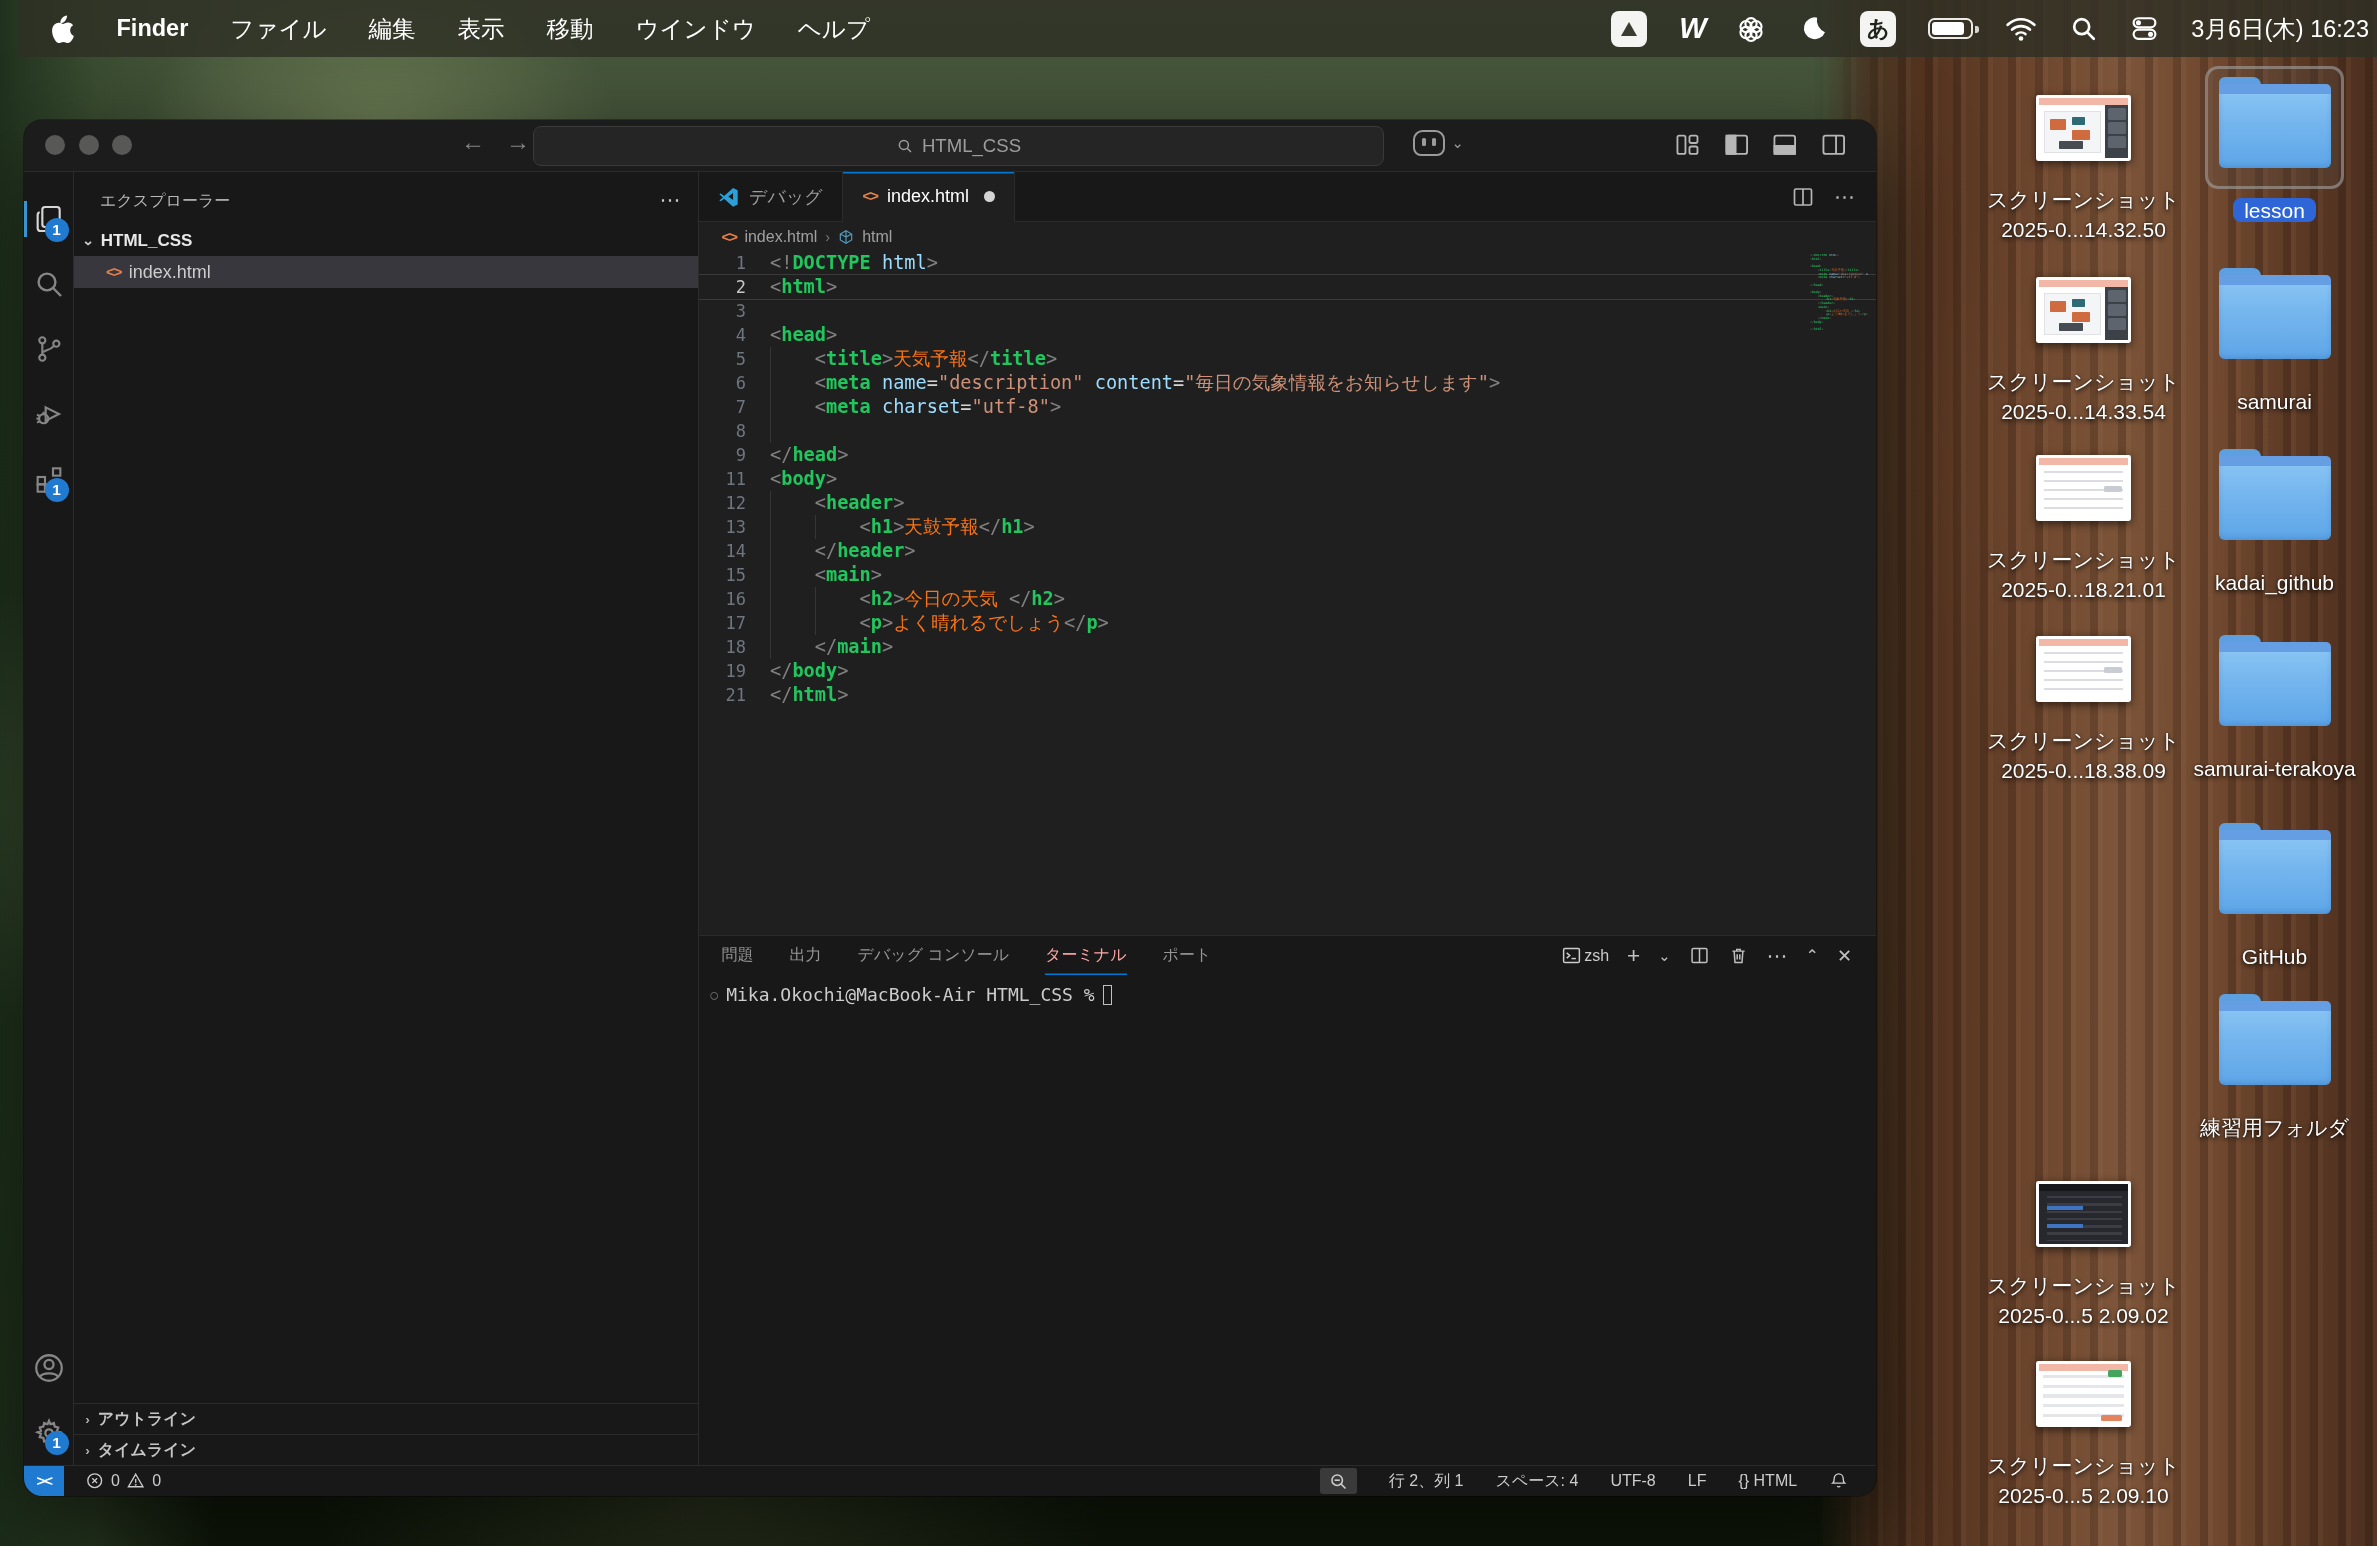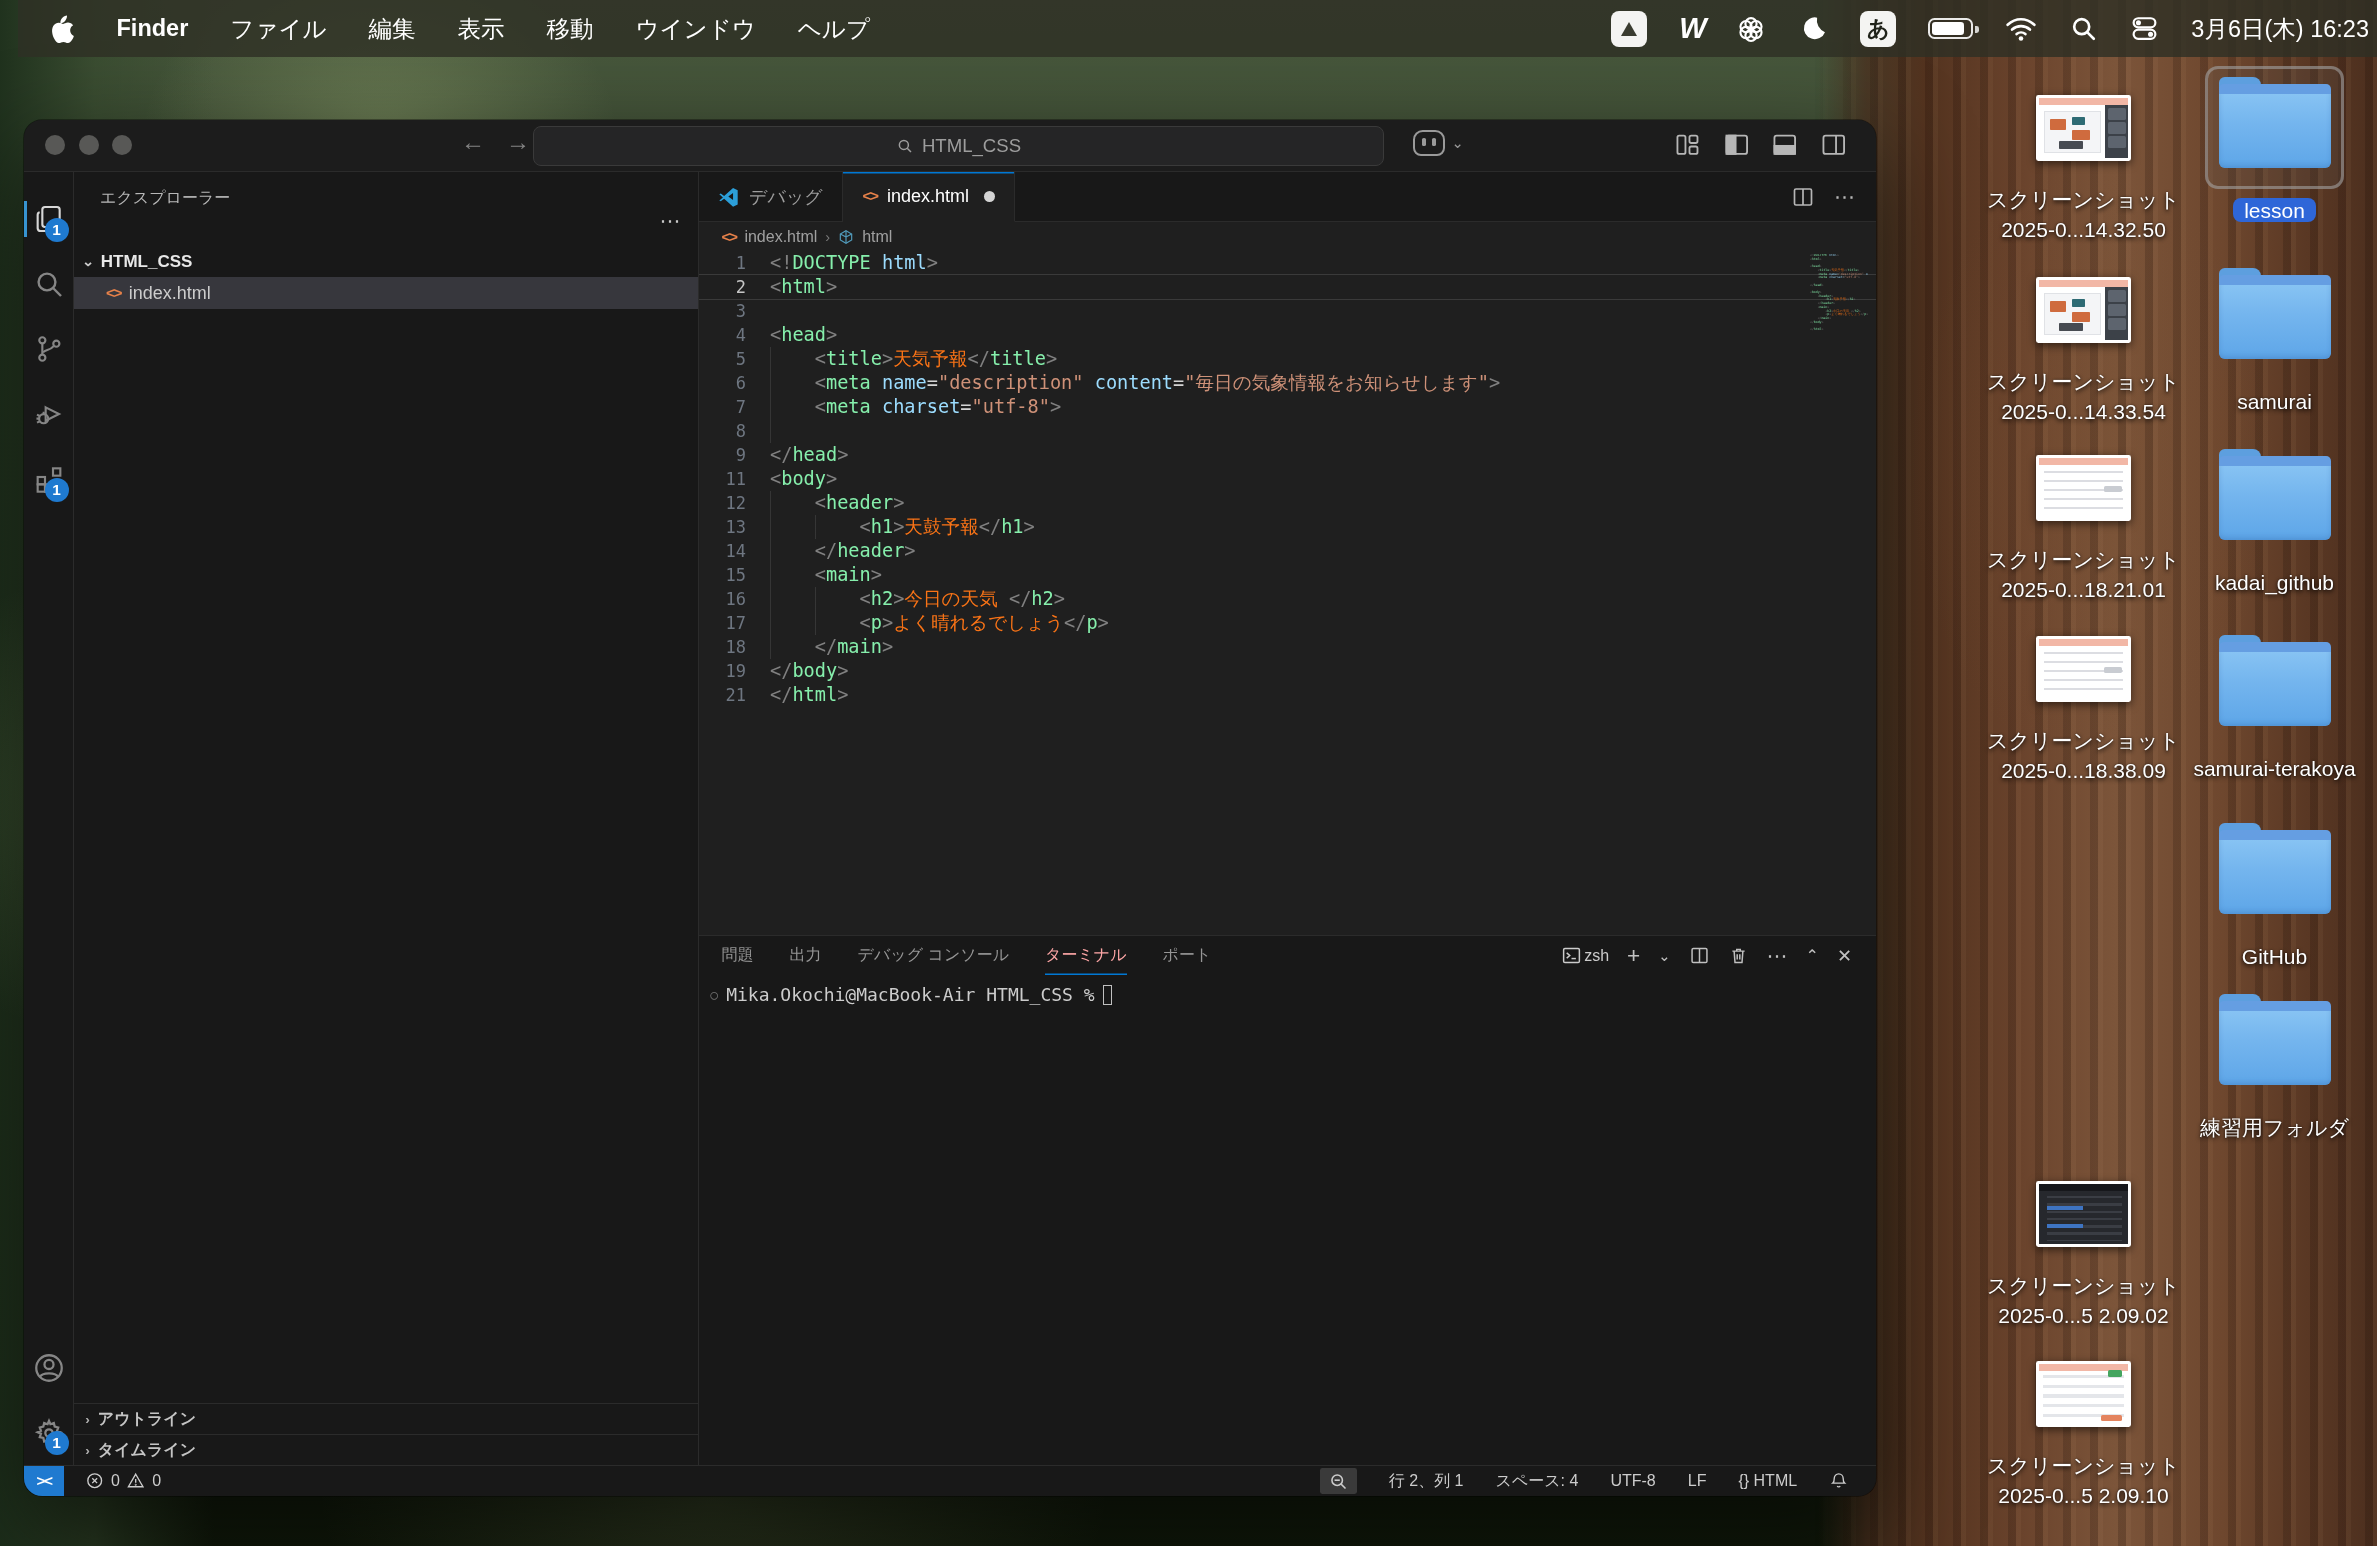--- a/index.html
+++ b/index.html
@@ -103,21 +103,21 @@
   
   .activitybar { background:#181818; border-right:0.8px solid #2b2b2b; display:flex; flex-direction:column; align-items:center; padding-top:14.6px; }
   .ab-icon { position:relative; width:50px; height:65px; display:flex; align-items:center; justify-content:center; }
   .ab-icon.active::before { content:""; position:absolute; left:0; top:14.6px; bottom:14.6px; width:3.2px; background:#3794d1; }
   .badge { position:absolute; right:4.9px; bottom:9.7px; min-width:24px; height:24px; border-radius:12px; background:#1f7ad0; color:#fff;
     font-size:15.4px; display:flex; align-items:center; justify-content:center; font-weight:bold; }
   .ab-spacer { flex:1; }
 
   
   .sidebar { background:#181818; border-right:0.8px solid #2b2b2b; display:flex; flex-direction:column; font-size:18px; min-height:0; }
-  .sb-header { display:flex; align-items:flex-start; padding:16px 16px 13px 26px; color:#b8b8b8; font-size:16px;flex-direction:column; }
+  .sb-header { display:flex; align-items:flex-end; padding:16px 16px 13px 26px; color:#b8b8b8; font-size:16px; }
   .sb-more { margin-left:auto; color:#c8c8c8; font-size:21px; letter-spacing:1.6px; }
   .sb-root { display:flex; align-items:center; gap:6.5px; height:31px; padding-left:8px; color:#e8e8e8; font-weight:bold; font-size:17px; }
   .sb-chev { font-size:14.6px; color:#cccccc; transform:scaleY(.9); }
   .sb-file { display:flex; align-items:center; gap:8px; height:32px; padding-left:32px; color:#cccccc; }
   .sb-file.selected { background:#37373d; }
   .code-glyph { color:#e8824a; font-weight:bold; font-size:15.4px; letter-spacing:-1.6px; }
   .sb-bottom { margin-top:auto; }
   .sb-section { display:flex; align-items:center; gap:8px; height:31px; padding-left:11.3px; border-top:0.8px solid #2b2b2b;
     color:#c5c5c5; font-weight:bold; font-size:16px; }
   .sb-section .chev { font-size:13.7px; color:#b0b0b0; }
@@ -132,21 +132,21 @@
   .tabs-actions { margin-left:auto; display:flex; align-items:center; gap:19.4px; padding-right:21px; color:#b6b6b6; }
   .breadcrumbs { height:29px; display:flex; align-items:center; gap:8px; padding-left:22.6px; color:#a0a0a0; font-size:16px; background:#1f1f1f; }
   .bc-sep { color:#7a7a7a; font-size:14.6px; }
 
   
   .codearea { position:relative; flex:1; min-height:0; overflow:hidden; font-family:"DejaVu Sans Mono", monospace; }
   .code-line { display:flex; height:24px; line-height:24px; font-size:18.6px; white-space:pre; position:relative; }
   .code-line .num { width:71px; text-align:right; padding-right:24px; color:#6e7681; font-size:17px; flex:none; }
   .code-line.current { outline:0.8px solid #3a3a3a; outline-offset:-0.8px; }
   .code-line.current .num { color:#c6c6c6; }
-  .tk-p { color:#808080; } .tk-t { color:#86efac; } .tk-a { color:#9cdcfe; } .tk-s { color:#ce9178; }
+  .tk-p { color:#808080; } .tk-t { color:#22c55e;font-weight:bold; } .tk-a { color:#9cdcfe; } .tk-s { color:#ce9178; }
   .tk-pl { color:#f97316; } .tk-o { color:#d4d4d4; }
   .tk-i { background:linear-gradient(#3b3b3b,#3b3b3b) left top/0.8px 100% no-repeat; }
   .minimap { position:absolute; right:8px; top:3.2px; width:58px; overflow:hidden; font-family:"DejaVu Sans Mono", monospace;
     opacity:.85; pointer-events:auto; }
   .mini-line { height:3.7px; line-height:3.7px; font-size:3.2px; white-space:pre; letter-spacing:0; }
 
   
   .panel { height:530px; background:#181818; border-top:0.8px solid #2b2b2b; display:flex; flex-direction:column; }
   .panel-tabs { height:39px; display:flex; align-items:center; gap:36px; padding-left:22.6px; font-size:16px; color:#969696; position:relative; }
   .ptab { height:39px; display:flex; align-items:center; }

